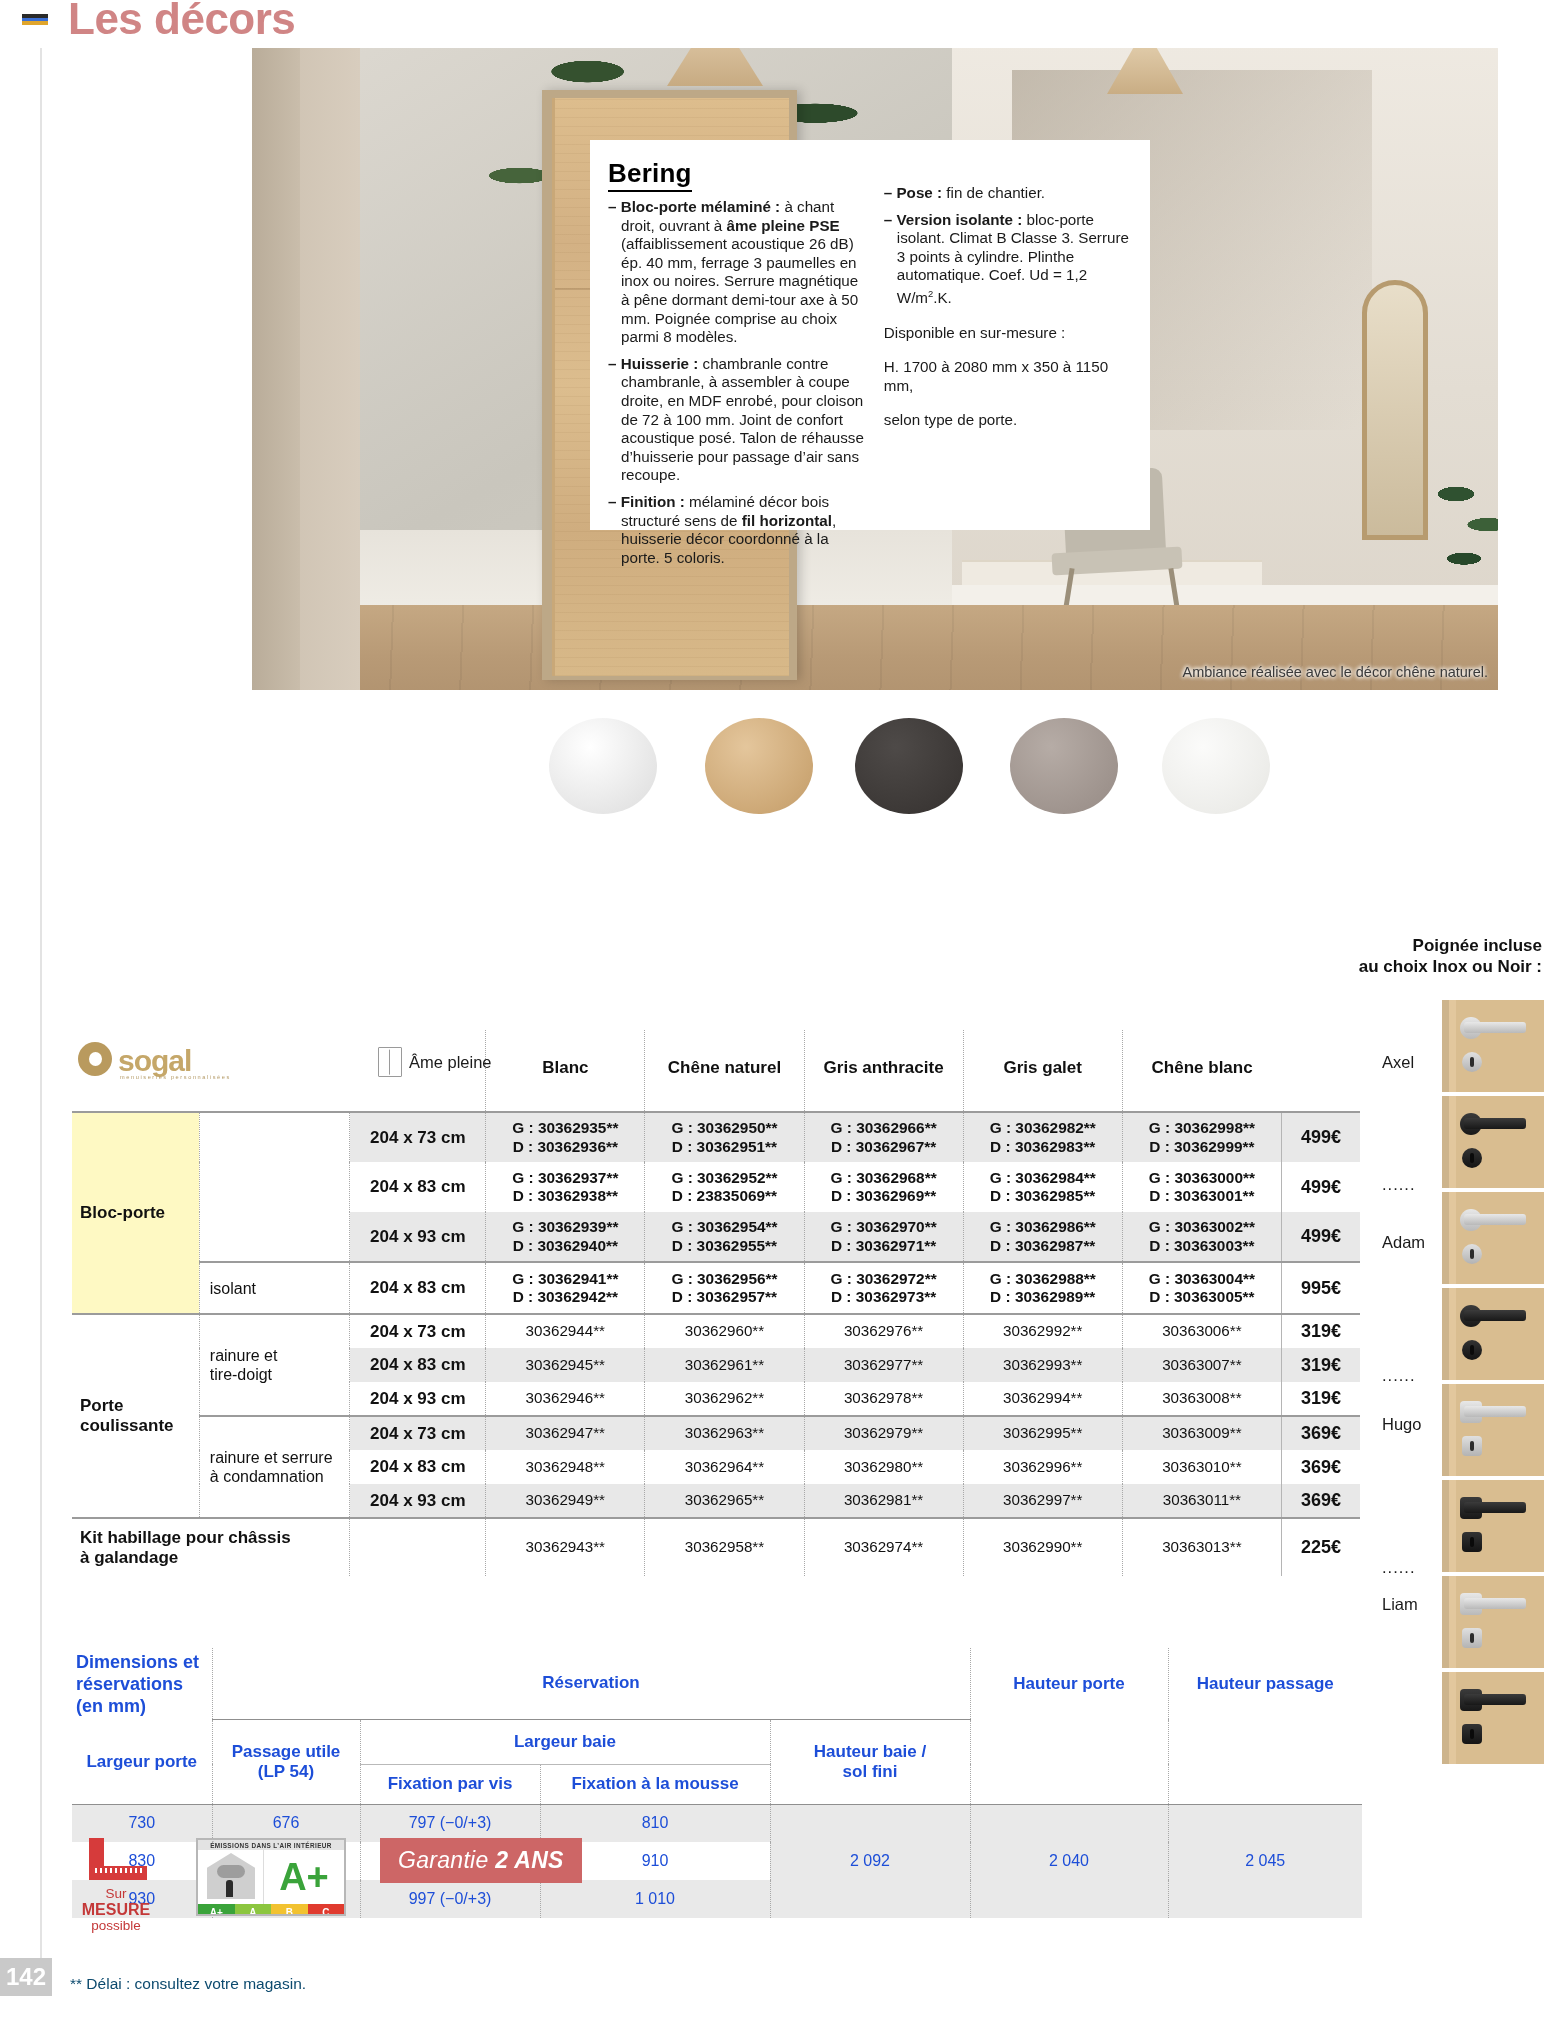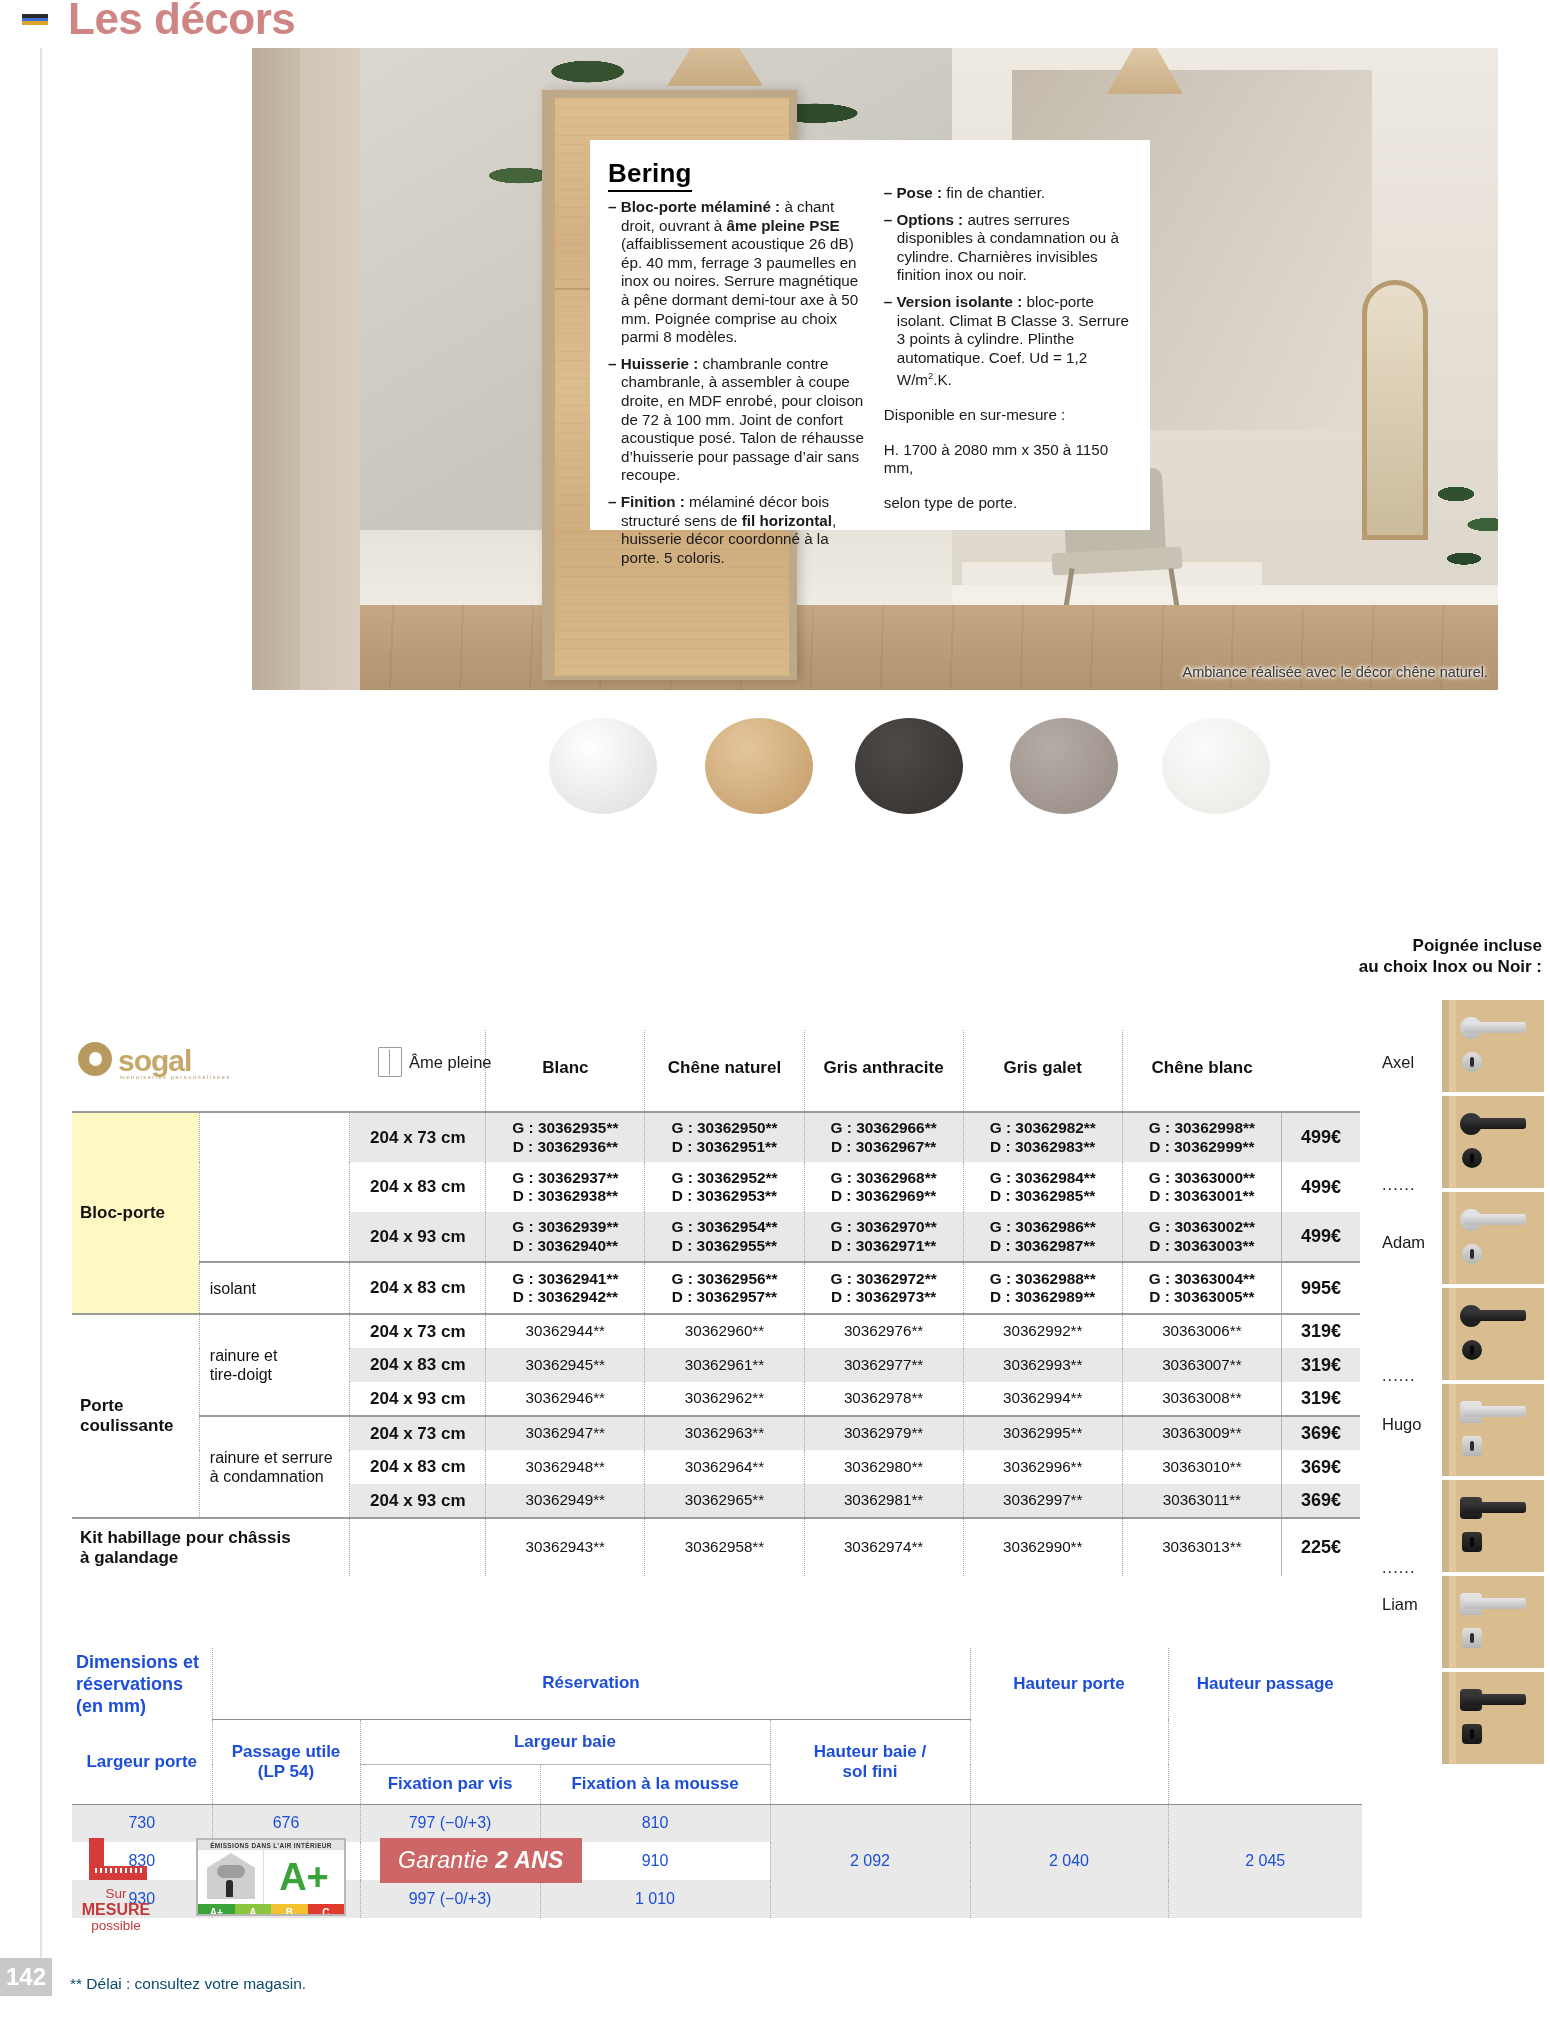--- a/index.html
+++ b/index.html
@@ -453,24 +453,20 @@
       <span>mélaminé décor bois structuré sens de </span><b>fil horizontal</b><span>, huisserie décor coordonné à la porte. 5 coloris.</span>
     </div>
   </div>
 
   <div class="spec-col right">
     <div class="spec-item" style="margin-top:26px">
       <span class="spec-dash">–&nbsp;</span><b>Pose :</b>
       <span>fin de chantier.</span>
     </div>
     <div class="spec-item">
-      <span class="spec-dash">–&nbsp;</span><b>Options :</b>
-      <span>autres serrures disponibles à condamnation ou à cylindre. Charnières invisibles finition inox ou noir.</span>
-    </div>
-    <div class="spec-item">
       <span class="spec-dash">–&nbsp;</span><b>Version isolante :</b>
       <span>bloc-porte isolant. Climat B Classe 3. Serrure 3 points à cylindre. Plinthe automatique. Coef. Ud = 1,2 W/m</span><sup>2</sup><span>.K.</span>
     </div>
     <div class="spec-plain">Disponible en sur-mesure :</div>
     <div class="spec-plain">H. 1700 à 2080 mm x 350 à 1150 mm,</div>
     <div class="spec-plain">selon type de porte.</div>
   </div>
 </div>
 
 <div id="swatch-row">
@@ -589,21 +585,21 @@
       <td class="code-cell bold" style="white-space:pre-line">G : 30362998**
 D : 30362999**</td>
       <td class="price-cell">499€</td>
     </tr>
     <tr style="height:50px">
       <td class="sub-cell"></td>
       <td class="dim-cell">204 x 83 cm</td>
       <td class="code-cell bold" style="white-space:pre-line">G : 30362937**
 D : 30362938**</td>
       <td class="code-cell bold" style="white-space:pre-line">G : 30362952**
-D : 30362953**</td>
+D : 23835069**</td>
       <td class="code-cell bold" style="white-space:pre-line">G : 30362968**
 D : 30362969**</td>
       <td class="code-cell bold" style="white-space:pre-line">G : 30362984**
 D : 30362985**</td>
       <td class="code-cell bold" style="white-space:pre-line">G : 30363000**
 D : 30363001**</td>
       <td class="price-cell">499€</td>
     </tr>
     <tr class="rowshade" style="height:50px">
       <td class="sub-cell" style="background:#fff"></td>

